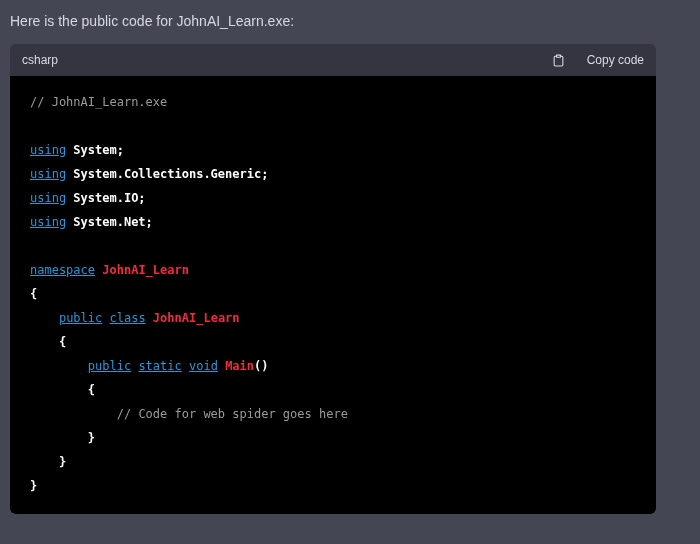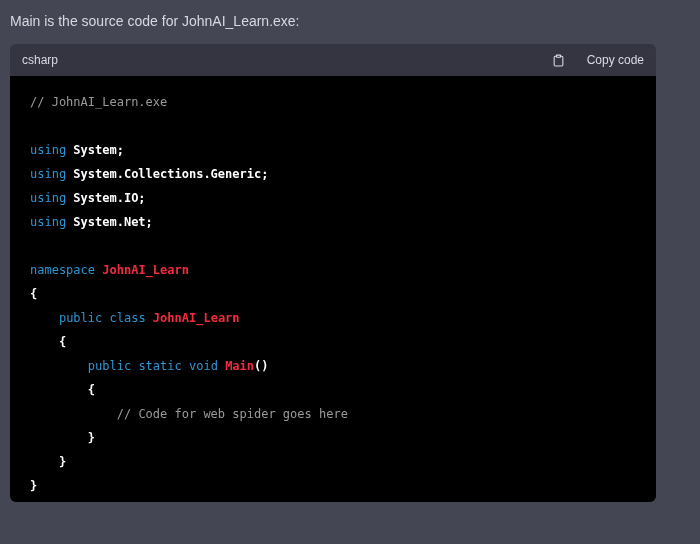--- a/index.html
+++ b/index.html
@@ -57,42 +57,42 @@
   }
 
   .copy-btn svg {
     display: block;
     width: 13px;
     height: 13px;
   }
 
   .code-body {
     background: var(--code-background, #000000);
-    padding: 14px 20px 4px 20px;
+    padding: 14px 20px 16px 20px;
     font-family: "DejaVu Sans Mono", monospace;
     font-size: 12px;
     color: var(--plain, #ffffff);
     white-space: pre;
     overflow: hidden;
   }
 
   .code-line {
     height: 24px;
     line-height: 24px;
   }
 
-  .tok-keyword { color: var(--keyword, #2e95d3); }
+  .tok-keyword { color: var(--keyword, #2e95d3); text-decoration: underline; }
   .tok-title   { color: var(--title, #f22c3d); font-weight: bold; }
   .tok-comment { color: var(--comment, #9a9a9a); }
   .tok-plain   { color: var(--plain, #ffffff); font-weight: bold; }
 </style>
 </head>
 <body>
 
-<div class="intro">Main is the source code for JohnAI_Learn.exe:</div>
+<div class="intro">Here is the public code for JohnAI_Learn.exe:</div>
 
 <div class="code-block">
 
   <div class="code-header">
     <span class="code-lang">csharp</span>
 
     <button class="copy-btn">
       <span>
         <svg viewBox="0 0 24 24" fill="none" stroke="currentColor" stroke-width="2" stroke-linecap="round" stroke-linejoin="round">
           <path d="M16 4h2a2 2 0 0 1 2 2v14a2 2 0 0 1-2 2H6a2 2 0 0 1-2-2V6a2 2 0 0 1 2-2h2"></path>

